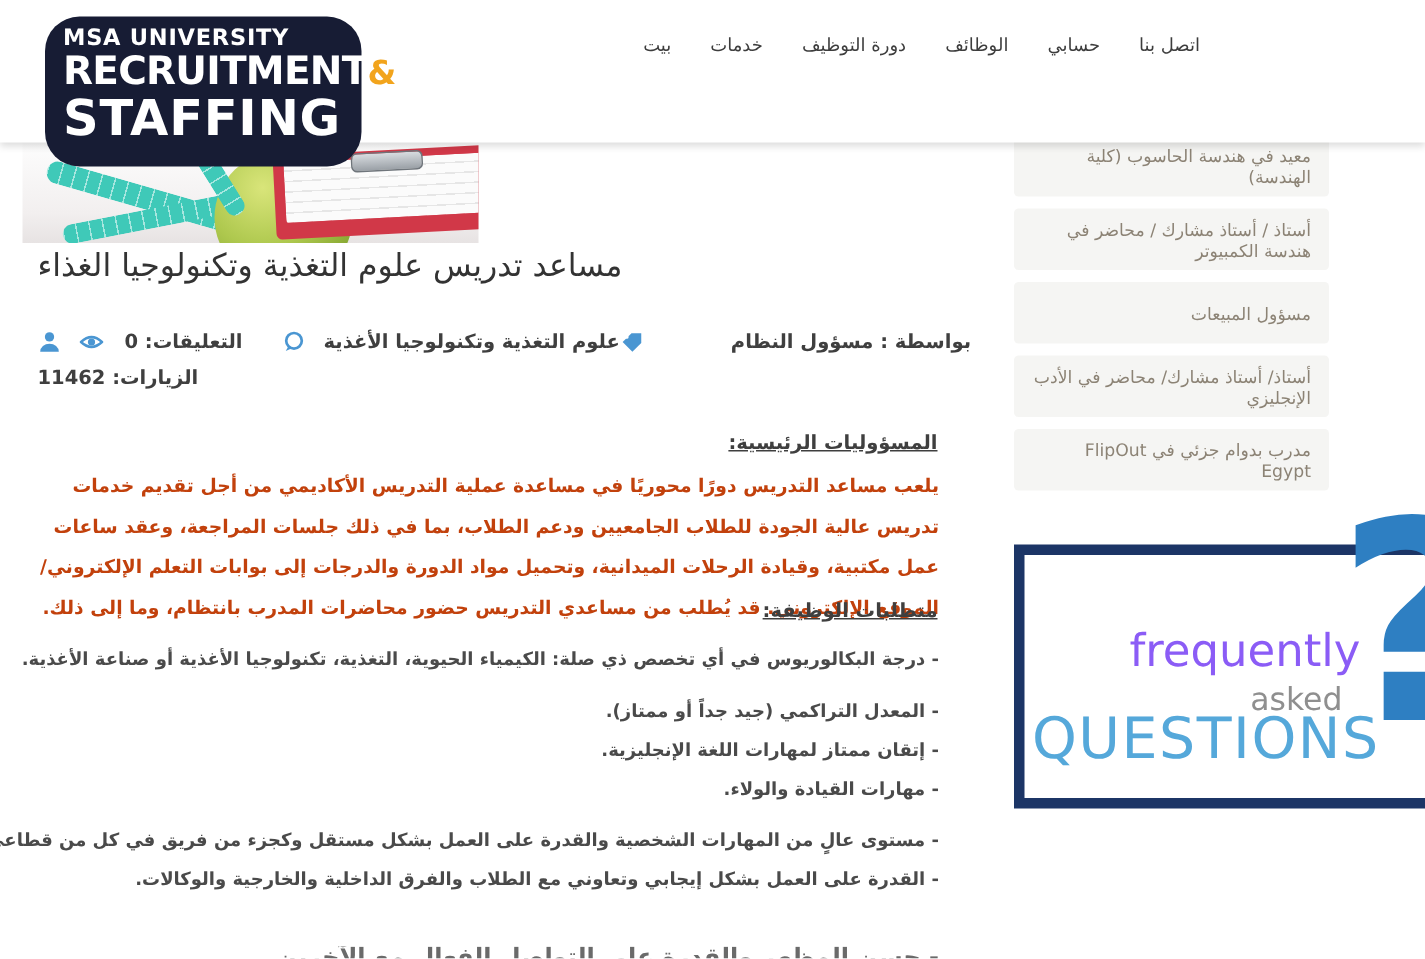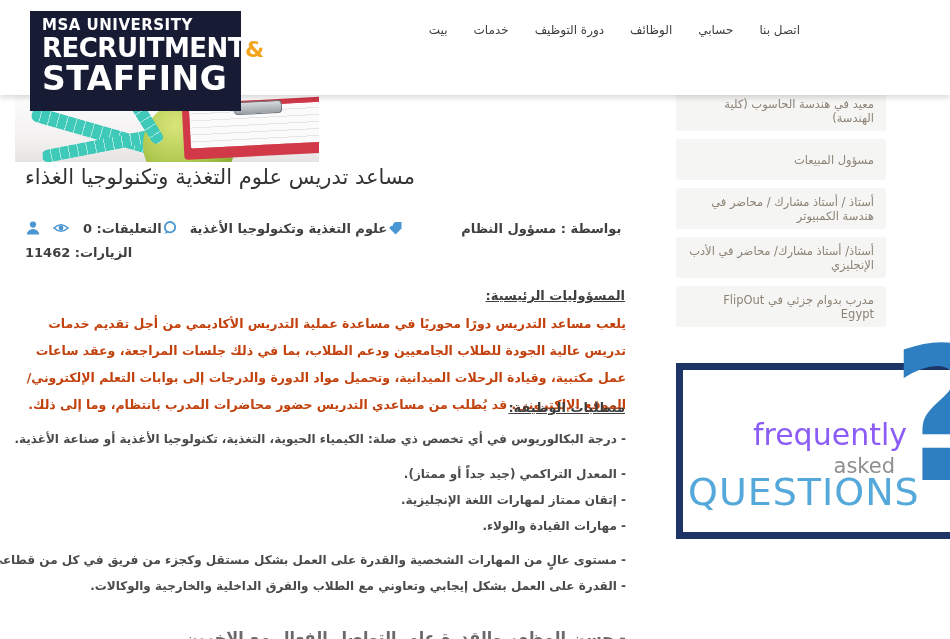--- a/index.html
+++ b/index.html
@@ -3,21 +3,21 @@
 <meta charset="utf-8">
 <style>
   * { margin:0; padding:0; box-sizing:border-box; }
   html,body { width:950px; height:639px; background:#fff; overflow:hidden; position:relative;
               font-family:"DejaVu Sans","Liberation Sans",sans-serif; }
 
   
   .header { position:absolute; left:0; top:0; width:950px; height:95px; background:#fff;
             box-shadow:0 3px 5px rgba(0,0,0,.14); z-index:20; }
   .logo { position:absolute; left:30px; top:11px; width:211px; height:100px; background:#171c34;
-          color:#fff; padding:7px 10px 6px 12px; line-height:1; z-index:25; }
+          color:#fff; padding:7px 10px 6px 12px; line-height:1; z-index:25;border-radius:23px; }
   .logo .l1 { font-size:15px; font-weight:bold; letter-spacing:.5px; }
   .logo .l2 { font-size:26px; font-weight:bold; margin-top:2px; letter-spacing:-.5px;}
   .logo .l2 .amp { color:#f2a41c; font-size:22px; }
   .logo .l3 { font-size:33px; font-weight:bold; letter-spacing:.5px; margin-top:1px;}
   .nav { position:absolute; right:150px; top:23px; display:flex; direction:rtl; gap:26px;
          font-size:12px; color:#3d3d3d; }
   .nav .nav-item { cursor:pointer; white-space:nowrap; }
 
   
   .feature { position:absolute; left:15px; top:95px; width:304px; height:67px; overflow:hidden;
@@ -38,21 +38,21 @@
           background:linear-gradient(180deg,#d8dce0,#9aa0a6); border:1px solid #6f757b; }
 
   
   .post-title { position:absolute; left:25px; top:165px; direction:rtl; font-size:21px;
                 color:#333; white-space:nowrap; }
   .meta-row { position:absolute; left:25px; top:220px; width:452px; display:flex; direction:rtl;
               justify-content:flex-end; align-items:center; font-size:13px; font-weight:bold; color:#3f3f3f; }
   .meta-by { margin-left:58px; white-space:nowrap; }
   .meta-group { display:flex; align-items:center; white-space:nowrap; }
   .meta-cat { margin-left:12px; }
-  .meta-comments { margin-left:14px; }
+  .meta-comments { margin-left:14px;gap:26px; }
   .meta-ic { width:16px; height:16px; flex:0 0 16px; }
   .meta-eye { margin-left:12px; }
   .visits { position:absolute; left:25px; top:245px; direction:rtl; font-size:13px;
             font-weight:bold; color:#3f3f3f; }
 
   .sec-heading { position:absolute; left:20px; width:605px; direction:rtl; text-align:right;
                  font-size:13px; font-weight:bold; color:#3f3f3f; text-decoration:underline; }
   .h-resp { top:288px; } .h-req { top:400px; }
   .resp-text { position:absolute; left:20px; top:310px; width:606px; direction:rtl; text-align:right;
                font-size:12.5px; font-weight:bold; color:#c2410c; line-height:27px; }
@@ -155,22 +155,22 @@
   <li>- المعدل التراكمي (جيد جداً أو ممتاز).</li>
   <li>- إتقان ممتاز لمهارات اللغة الإنجليزية.</li>
   <li>- مهارات القيادة والولاء.</li>
   <li>- مستوى عالٍ من المهارات الشخصية والقدرة على العمل بشكل مستقل وكجزء من فريق في كل من قطاعي التعليم والخدمة.</li>
   <li>- القدرة على العمل بشكل إيجابي وتعاوني مع الطلاب والفرق الداخلية والخارجية والوكالات.</li>
 </ul>
 <div class="req-partial">- حسن المظهر والقدرة على التواصل الفعال مع الآخرين.</div>
 
 <div class="sidebar">
   <div class="job-item">معيد في هندسة الحاسوب (كلية الهندسة)</div>
+  <div class="job-item">أستاذ / أستاذ مشارك / محاضر في هندسة الكمبيوتر</div>
   <div class="job-item">مسؤول المبيعات</div>
-  <div class="job-item">أستاذ / أستاذ مشارك / محاضر في هندسة الكمبيوتر</div>
   <div class="job-item">أستاذ/ أستاذ مشارك/ محاضر في الأدب الإنجليزي</div>
   <div class="job-item">مدرب بدوام جزئي في FlipOut Egypt</div>
 </div>
 
 <div class="faq">
   <div class="frequently">frequently</div>
   <div class="asked">asked</div>
   <div class="questions">QUESTIONS</div>
   <div class="qmark">?</div>
 </div>

